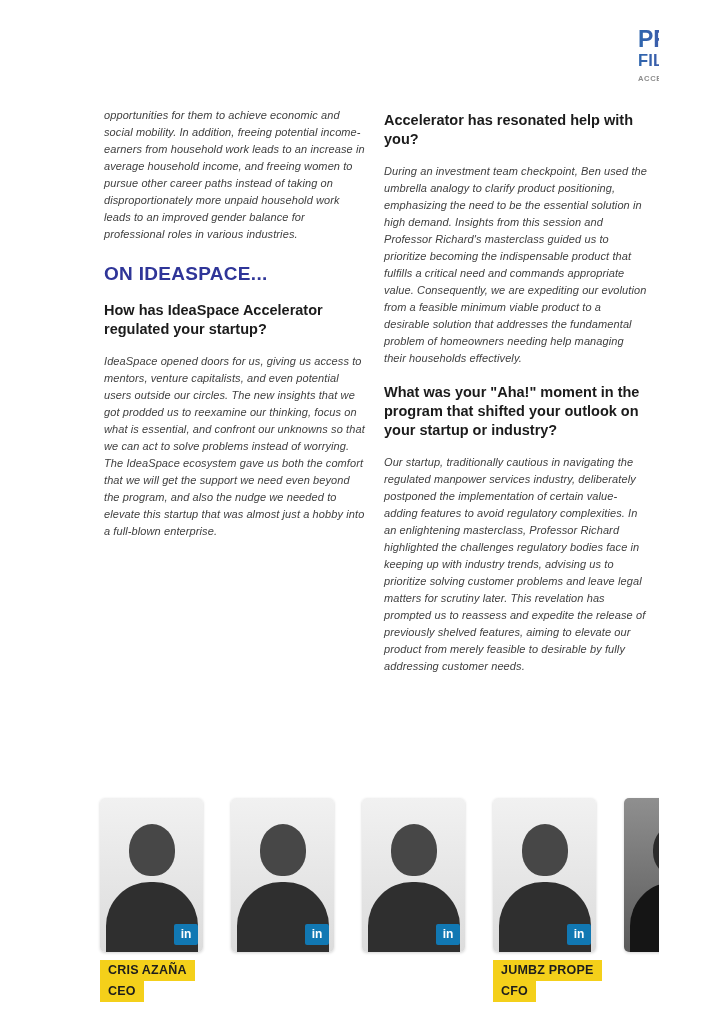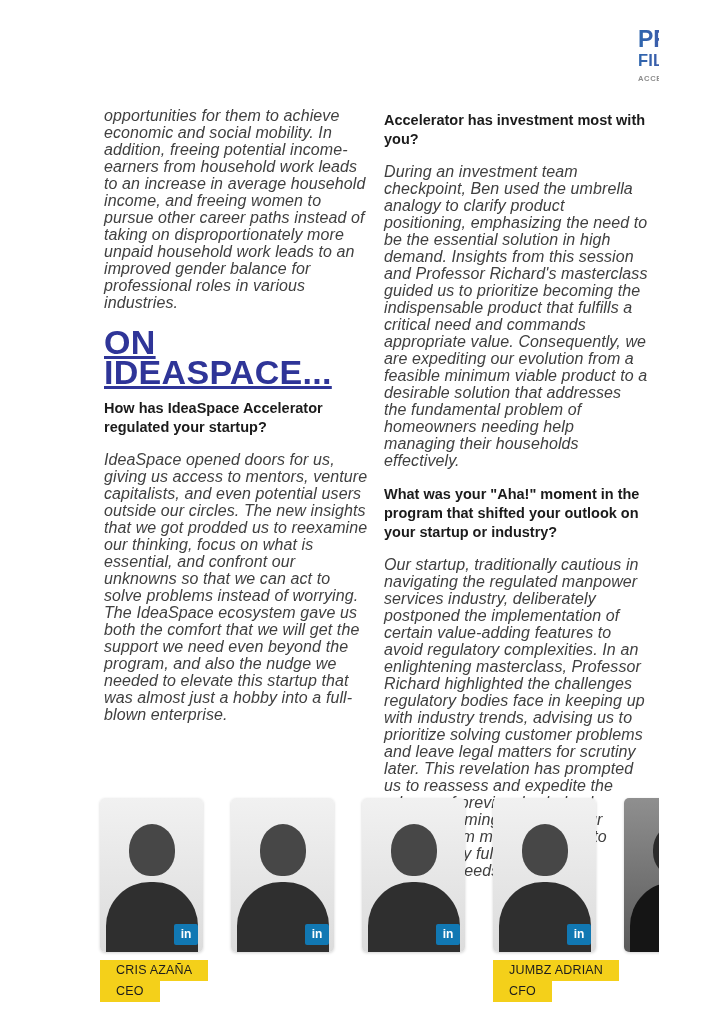--- a/index.html
+++ b/index.html
@@ -38,30 +38,30 @@
     position:absolute; left:24px; top:32px; width:75px; height:75px;
     background:#ffffff; border-radius:50%;
     display:flex; align-items:center; justify-content:center;
   }
 
   
   .col { position:absolute; top:95px; width:264px; }
   .col-left  { left:40px; }
   .col-right { left:320px; }
   p.body {
-    font-style:italic; font-size:16px; line-height:17px; color:var(--body_text);
+    font-style:italic; font-size:11px; line-height:17px; color:var(--body_text);
     margin:0 0 16px; letter-spacing:0.1px;
   }
   p.question {
     font-weight:700; font-size:14.5px; line-height:19px; color:var(--question_text);
     margin:4px 0 14px;
   }
   h2.section-heading {
-    font-weight:800; font-size:34px; line-height:30px; letter-spacing:0.3px;
-    color:var(--heading); margin:9px 0 12px;text-decoration:underline;
+    font-weight:800; font-size:19px; line-height:30px; letter-spacing:0.3px;
+    color:var(--heading); margin:9px 0 12px;
   }
 
   
   .team { position:absolute; left:36px; top:786px; display:flex; gap:28px; }
   .member { width:103px; }
   .photo {
     position:relative; width:103px; height:154px; border-radius:5px; overflow:hidden;
     background:linear-gradient(180deg,#f1f1f1 0%,#dcdcdc 100%);
     box-shadow:0 1px 3px rgba(0,0,0,0.18);
   }
@@ -79,21 +79,21 @@
   .photo.dark .head { background:#2b2b2b; }
   .photo.dark .torso { background:#151515; }
   .li-badge {
     position:absolute; right:5px; bottom:7px; width:24px; height:21px;
     background:var(--linkedin_blue); border-radius:2px;
     color:#ffffff; font-weight:700; font-size:12px; line-height:20px; text-align:center;
   }
   .tag { margin-top:8px; display:flex; flex-direction:column; align-items:flex-start; }
   .tag-line {
     display:inline-block; background:var(--yellow); color:var(--tag_text);
-    font-weight:400; font-size:12.5px; line-height:14px; padding:3px 16px 4px;
+    font-weight:700; font-size:12.5px; line-height:14px; padding:3px 8px 4px;
     white-space:nowrap; letter-spacing:0.2px;
   }
 </style>
 </head>
 <body>
 
 <div class="page">
 
   <div class="logo">
     <div class="logo-line1"><span>PROPE</span><span class="num">11</span><span>ING</span></div>
@@ -119,21 +119,21 @@
   </div>
 
   <div class="col col-left">
     <p class="body">opportunities for them to achieve economic and social mobility. In addition, freeing potential income-earners from household work leads to an increase in average household income, and freeing women to pursue other career paths instead of taking on disproportionately more unpaid household work leads to an improved gender balance for professional roles in various industries.</p>
     <h2 class="section-heading">ON IDEASPACE...</h2>
     <p class="question">How has IdeaSpace Accelerator regulated your startup?</p>
     <p class="body">IdeaSpace opened doors for us, giving us access to mentors, venture capitalists, and even potential users outside our circles.  The new insights that we got prodded us to reexamine our thinking, focus on what is essential, and confront our unknowns so that we can act to solve problems instead of worrying. The IdeaSpace ecosystem gave us both the comfort that we will get the support we need even beyond the program, and also the nudge we needed to elevate this startup that was almost just a hobby into a full-blown enterprise.</p>
   </div>
 
   <div class="col col-right">
-    <p class="question">Accelerator has investment most with you?</p>
+    <p class="question">Accelerator has resonated help with you?</p>
     <p class="body">During an investment team checkpoint, Ben used the umbrella analogy to clarify product positioning, emphasizing the need to be the essential solution in high demand. Insights from this session and Professor Richard's masterclass guided us to prioritize becoming the indispensable product that fulfills a critical need and commands appropriate value. Consequently, we are expediting our evolution from a feasible minimum viable product to a desirable solution that addresses the fundamental problem of homeowners needing help managing their households effectively.</p>
     <p class="question">What was your "Aha!" moment in the program that shifted your outlook on your startup or industry?</p>
     <p class="body">Our startup, traditionally cautious in navigating the regulated manpower services industry, deliberately postponed the implementation of certain value-adding features to avoid regulatory complexities. In an enlightening masterclass, Professor Richard highlighted the challenges regulatory bodies face in keeping up with industry trends, advising us to prioritize solving customer problems and leave legal matters for scrutiny later. This revelation has prompted us to reassess and expedite the release of previously shelved features, aiming to elevate our product from merely feasible to desirable by fully addressing customer needs.</p>
   </div>
 
   <div class="team">
 
     <div class="member">
       <div class="photo">
         <div class="head"></div>
@@ -162,21 +162,21 @@
       </div>
     </div>
 
     <div class="member">
       <div class="photo">
         <div class="head"></div>
         <div class="torso"></div>
         <div class="li-badge">in</div>
       </div>
       <div class="tag">
-        <span class="tag-line">JUMBZ ADRIAN</span>
+        <span class="tag-line">JUMBZ PROPE</span>
         <span class="tag-line">CFO</span>
       </div>
     </div>
 
     <div class="member">
       <div class="photo dark">
         <div class="head"></div>
         <div class="torso"></div>
         <div class="li-badge">in</div>
       </div>

